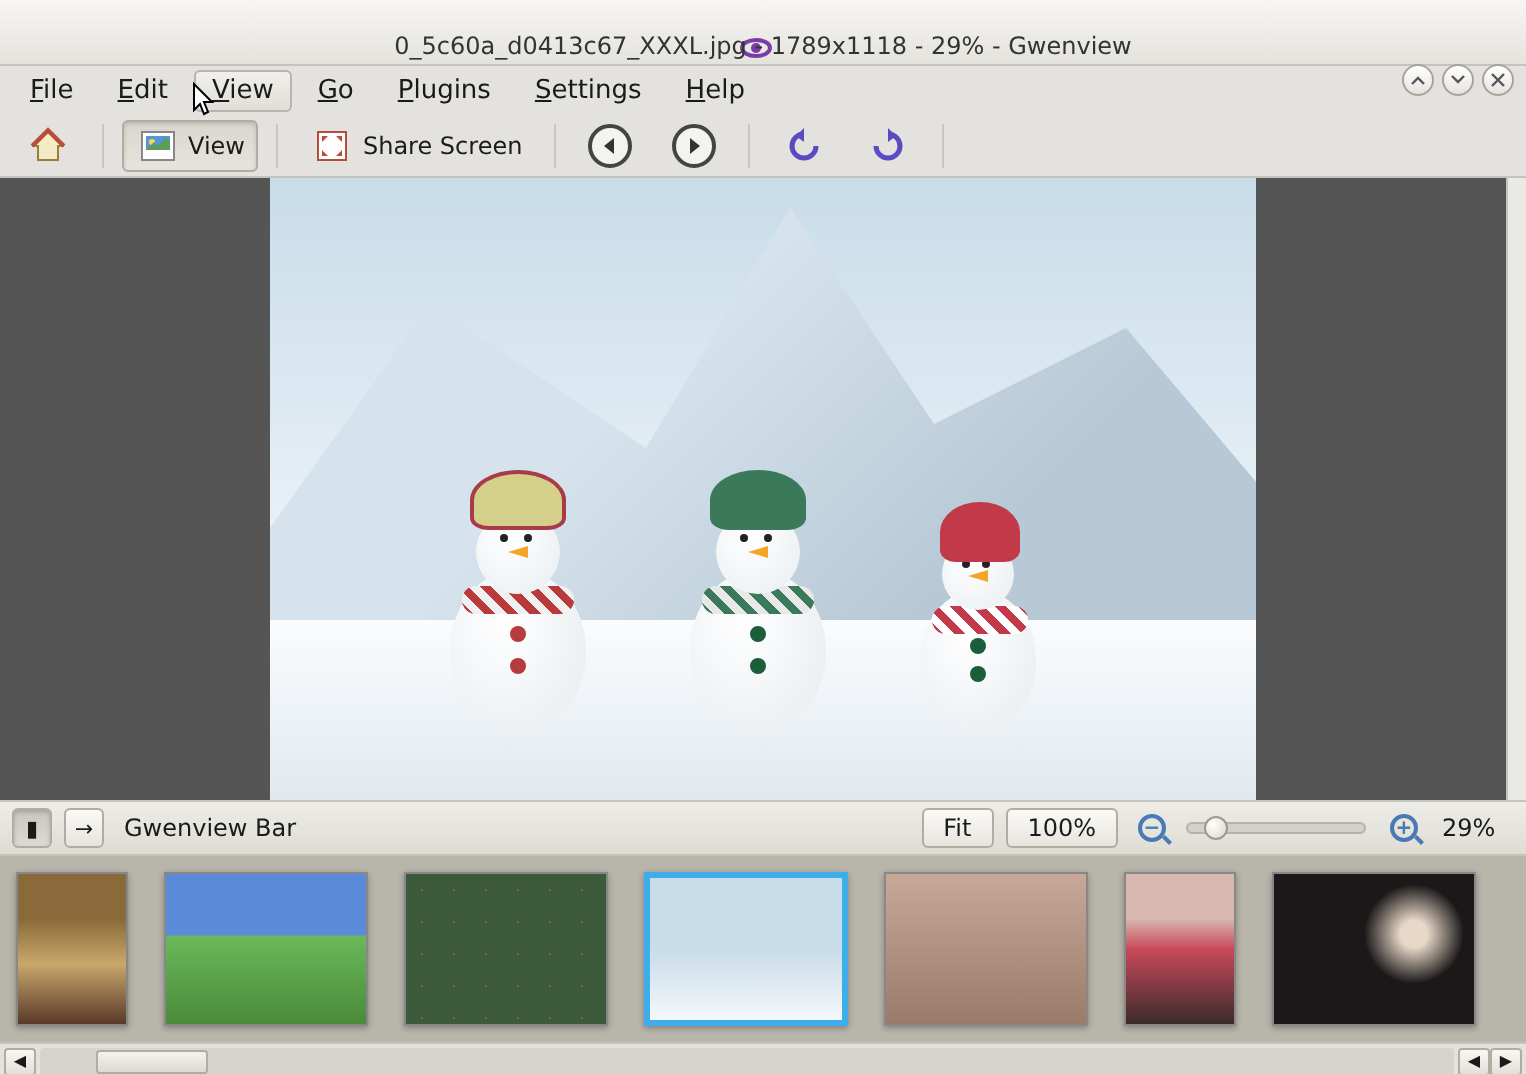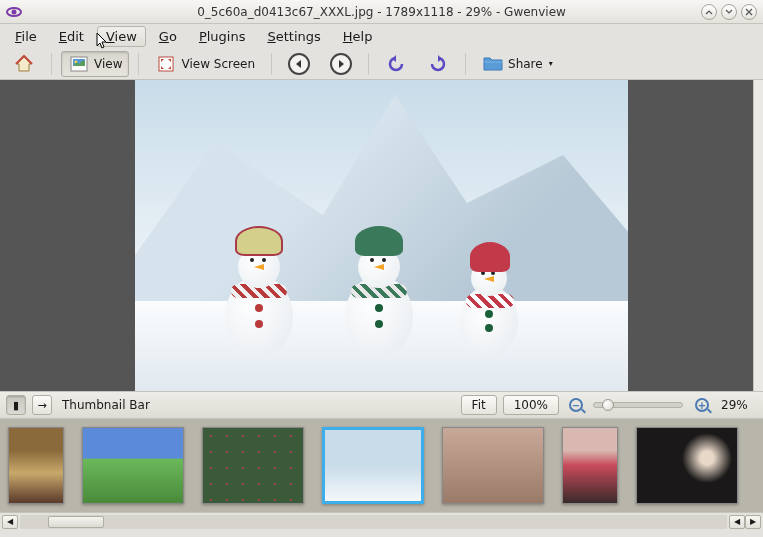--- a/index.html
+++ b/index.html
@@ -1,19 +1,19 @@
 <!DOCTYPE html>
 <html><head>
 <meta charset="utf-8">
 <style>
 * { box-sizing: border-box; margin: 0; padding: 0; font-family: "DejaVu Sans", "Liberation Sans", sans-serif; }
 body { width: 763px; height: 537px; background: #e4e2de; overflow: hidden; font-size: 12px; color: #1a1a1a; user-select: none; }
 
 
-.titlebar { height: 24px; background: linear-gradient(to bottom, #f7f6f4, #e4e2dc); border-bottom: 1px solid #c5c3be; display: flex; align-items: center; padding: 4px 6px; position: relative; }
+.titlebar { height: 24px; background: linear-gradient(to bottom, #f7f6f4, #e4e2dc); border-bottom: 1px solid #c5c3be; display: flex; align-items: center; padding: 16px 6px; position: relative; flex-direction: column; }
 .titlebar .app-icon { width: 16px; height: 16px; margin-right: 8px; display:flex; align-items:center; justify-content:center; }
 .titlebar .title-text { position: absolute; left: 50%; transform: translateX(-50%); font-size: 12px; color: #333; }
 .titlebar .win-controls { margin-left: auto; display: flex; gap: 4px; }
 .win-btn { width: 16px; height: 16px; border-radius: 50%; border: 1px solid #a8a49a; background: linear-gradient(to bottom,#fff,#e6e4de); display:flex; align-items:center; justify-content:center; font-size:9px; color:#555; }
 
 
 .menubar { height: 24px; display: flex; align-items: center; padding: 0 6px; gap: 4px; }
 .menu-item { padding: 2px 8px; font-size: 13px; border: 1px solid transparent; cursor: default; }
 .menu-item.hover { background: linear-gradient(to bottom,#f0efeb,#e0ded8); border:1px solid #b8b5ac; border-radius:3px; }
 .menu-item .ul { text-decoration: underline; }
@@ -131,21 +131,21 @@
     <span>View</span>
   </div>
   <div class="sep"></div>
   <div class="tool-btn">
     <span class="icon-box">
         <svg width="20" height="20">
           <rect x="3" y="3" width="14" height="14" fill="#fff" stroke="#b84a3a"></rect>
           <path d="M5 5 L8 5 L5 8 Z M15 5 L12 5 L15 8 Z M5 15 L8 15 L5 12 Z M15 15 L12 15 L15 12 Z" fill="#c04a3a"></path>
         </svg>
       </span>
-    <span>View Screen</span>
+    <span>Share Screen</span>
   </div>
   <div class="sep"></div>
   <div class="tool-btn">
     <span class="round-icon">
         <svg width="10" height="10">
           <path d="M7 1 L2 5 L7 9 Z" fill="#333"></path>
         </svg>
       </span>
   </div>
   <div class="tool-btn">
@@ -166,30 +166,20 @@
   </div>
   <div class="tool-btn">
     <span class="icon-box">
         <svg width="20" height="20">
           <path d="M10 4 A6 6 0 1 1 4 10" fill="none" stroke="#5a4bc2" stroke-width="2.5"></path>
           <path d="M10 1 L14 5 L10 8 Z" fill="#5a4bc2"></path>
         </svg>
       </span>
   </div>
   <div class="sep"></div>
-  <div class="tool-btn">
-    <span class="icon-box">
-        <svg width="22" height="20">
-          <path d="M2 6 L2 16 L20 16 L20 6 L10 6 L8 4 L2 4 Z" fill="#5a9cd8" stroke="#3a7ab8"></path>
-          <path d="M2 8 L20 8" stroke="#7bb4e2"></path>
-        </svg>
-      </span>
-    <span>Share</span>
-    <span style="font-size:8px; margin-left:2px;">▾</span>
-  </div>
 </div>
 
 <div class="mainview">
   <div class="image-frame">
     <div class="mountain"></div>
     <div class="snow-ground"></div>
     <div class="snowman sm1">
         <div class="sm-body">
           <div class="sm-btn" style="top:28px;background:#b83a3a;"></div>
           <div class="sm-btn" style="top:44px;background:#b83a3a;"></div>
@@ -228,21 +218,21 @@
           <div class="sm-hat" style="width:40px;top:-44px;background:#c23a4a;"></div>
         </div>
       </div>
   </div>
   <div class="right-sidebar-stub"></div>
 </div>
 
 <div class="controlbar">
   <div class="small-btn pressed">▮</div>
   <div class="small-btn">→</div>
-  <span style="margin-left:4px;">Thumbnail Bar</span>
+  <span style="margin-left:4px;">Gwenview Bar</span>
   <div class="spacer"></div>
   <div class="btn">Fit</div>
   <div class="btn">100%</div>
   <span class="zoom-icon" style="margin:0 4px;">−</span>
   <div class="slider">
       <div class="slider-thumb"></div>
     </div>
   <span class="zoom-icon" style="margin:0 6px;">+</span>
   <span style="width:36px; text-align:left;">29%</span>
 </div>

